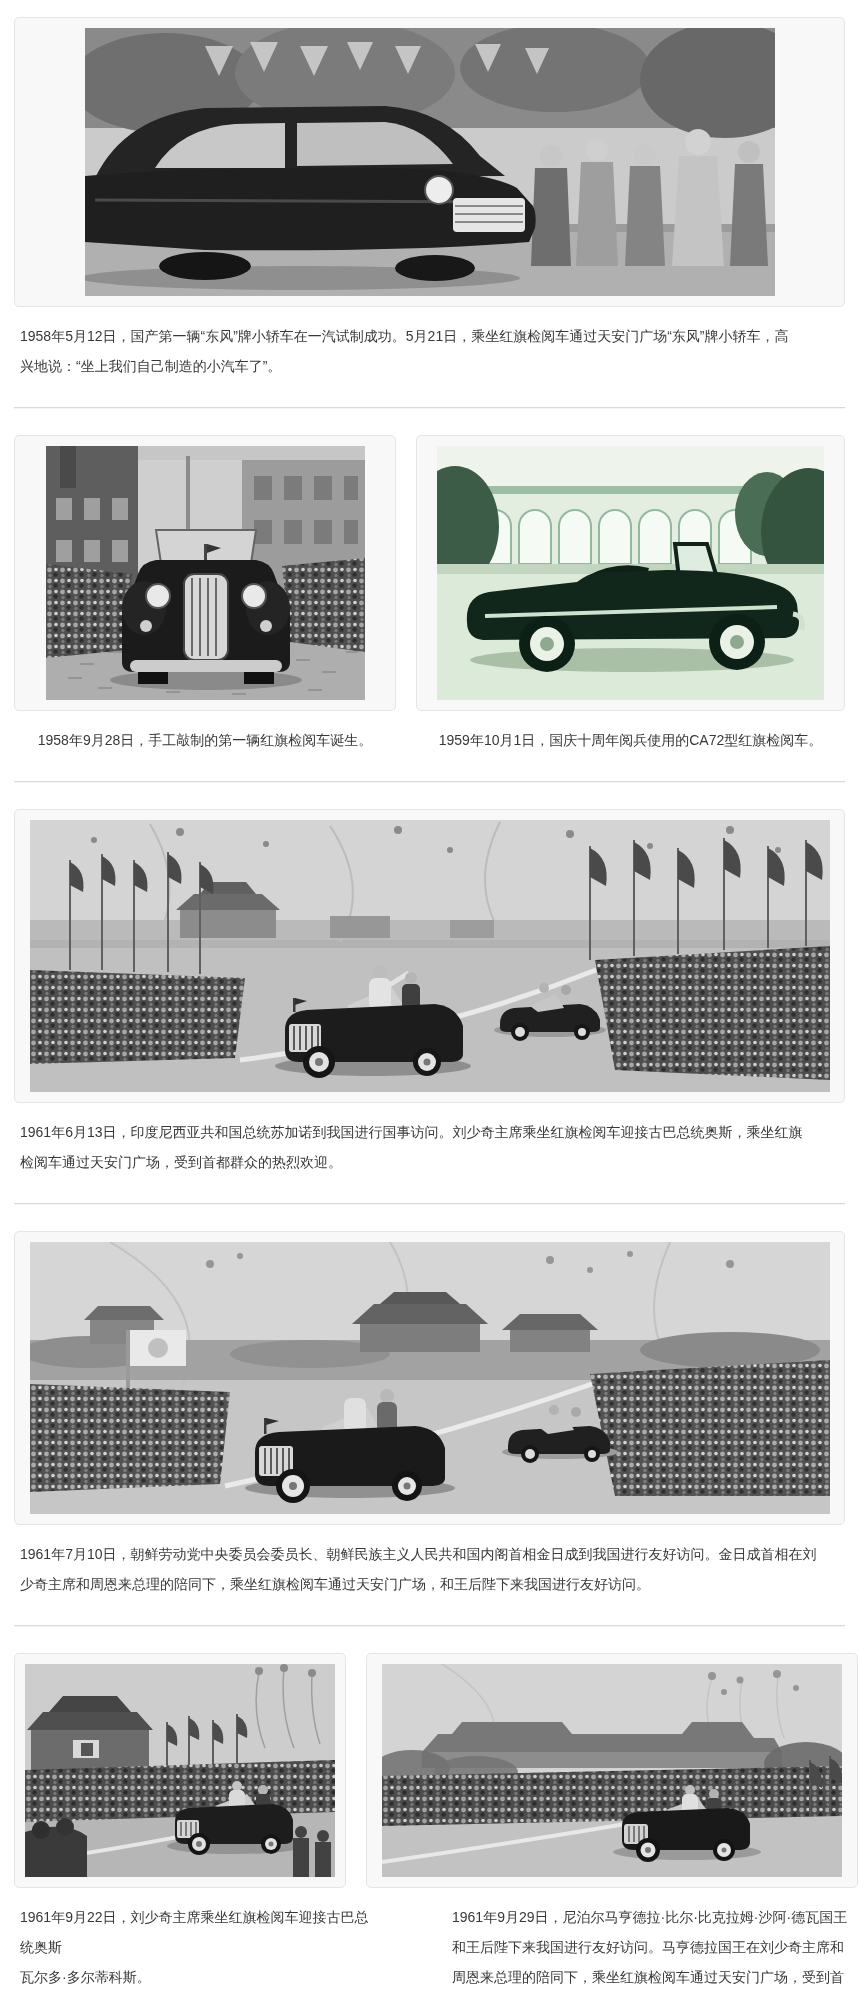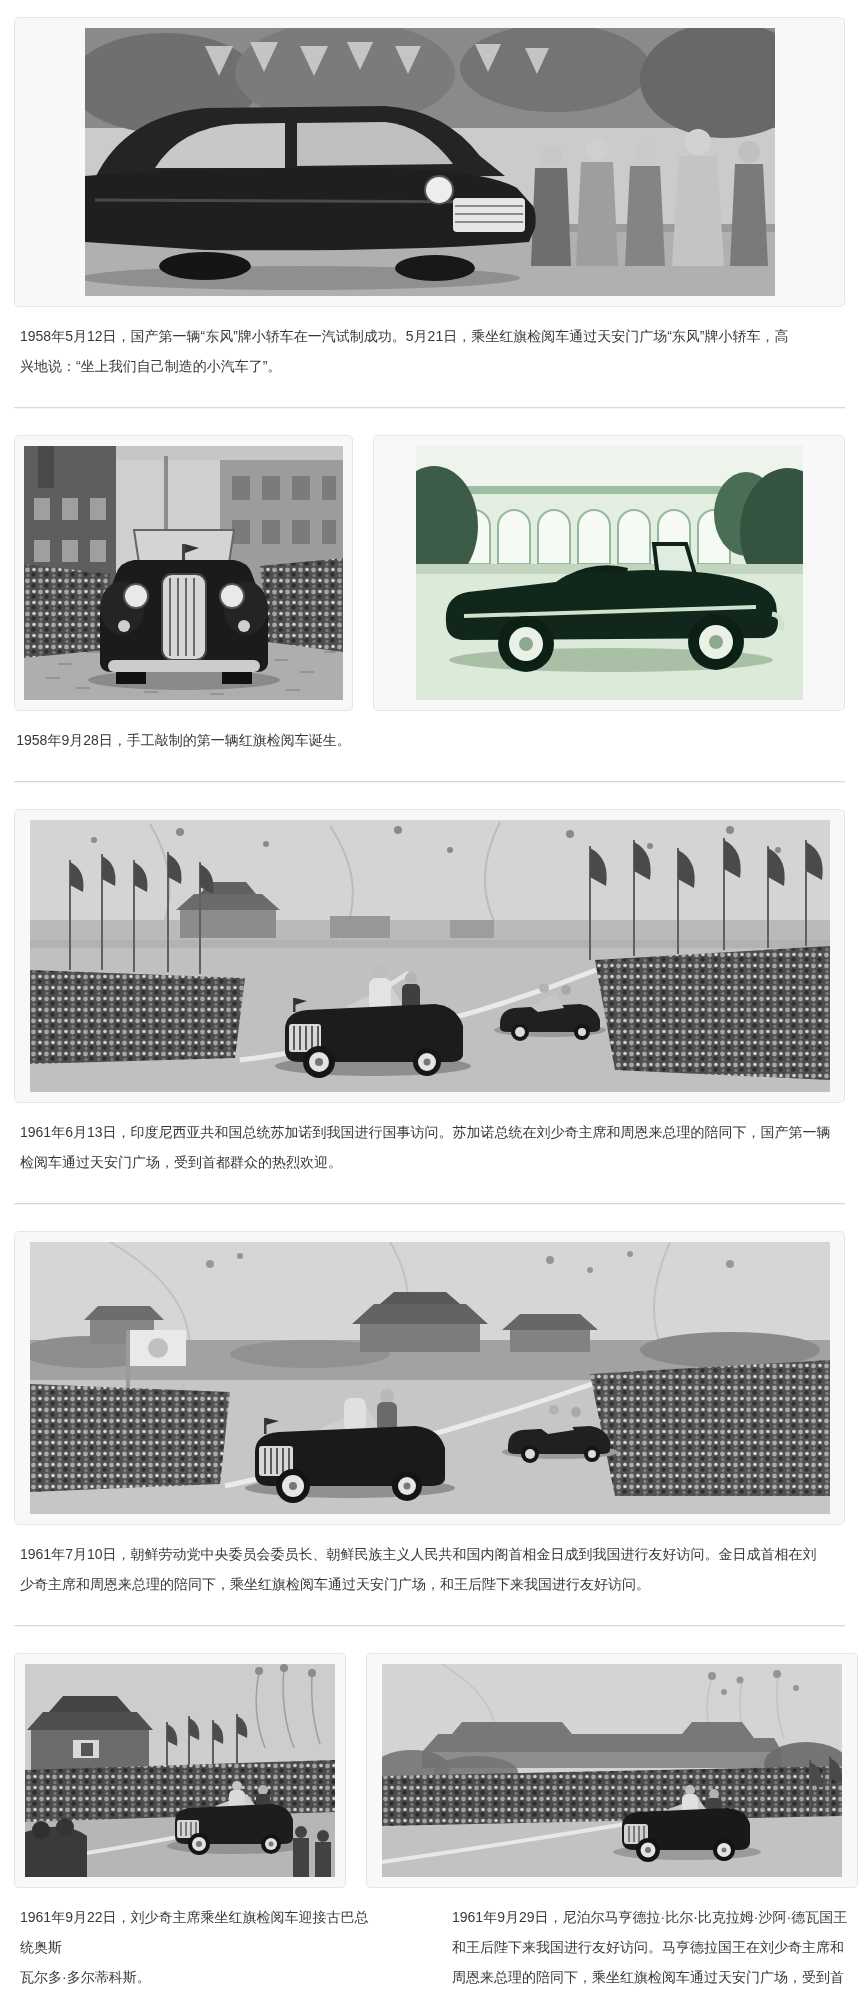--- a/index.html
+++ b/index.html
@@ -30,21 +30,21 @@
   .cap-main { margin:14px 20px 0 20px; }
   .cap-center { margin:14px 0 0 0; text-align:center; }
   .divider {
     height:0;
     border-top:1px solid #d9d9d9;
     border-bottom:1px solid #f4f4f4;
     margin:26px 14px;
   }
   .row { display:flex; gap:20px; margin:0 14px; }
   .row .card { margin:0; }
-  .col-a { width:339px; flex:none; }
+  .col-a { width:382px; flex:none; }
   .col-b { flex:1; }
   .col-a5 { width:332px; flex:none; }
   .cap-overflow { margin:14px 0 0 6px; width:356px; }
   .cap-indent { margin:14px 0 0 86px; width:406px; }
 </style>
 </head>
 <body>
 
 <div class="page">
 
@@ -203,20 +203,21 @@
               <circle cx="110" cy="198" r="28" fill="#0d2015"></circle>
                 <circle cx="110" cy="198" r="17" fill="#eaf2e8"></circle>
                 <circle cx="110" cy="198" r="7" fill="#8fa890"></circle>
               <circle cx="300" cy="196" r="28" fill="#0d2015"></circle>
                 <circle cx="300" cy="196" r="17" fill="#eaf2e8"></circle>
                 <circle cx="300" cy="196" r="7" fill="#8fa890"></circle>
             </g>
           </svg>
         </div>
       </div>
+      <div class="cap cap-center">1959年10月1日，国庆十周年阅兵使用的CA72型红旗检阅车。</div>
     </div>
   </div>
 
   <div class="divider"></div>
 
   <div class="section">
     <div class="card">
       <div class="photo">
         <svg viewBox="0 0 800 272" width="800" height="272">
           <defs>
@@ -310,21 +311,21 @@
             <circle cx="34" cy="92" r="16" fill="#161616"></circle>
               <circle cx="34" cy="92" r="10" fill="#e4e4e4"></circle>
               <circle cx="34" cy="92" r="4" fill="#777"></circle>
             <circle cx="142" cy="92" r="14" fill="#161616"></circle>
               <circle cx="142" cy="92" r="9" fill="#e4e4e4"></circle>
               <circle cx="142" cy="92" r="3.5" fill="#777"></circle>
           </g>
         </svg>
       </div>
     </div>
-    <div class="cap cap-main">1961年6月13日，印度尼西亚共和国总统苏加诺到我国进行国事访问。苏加诺总统在刘少奇主席和周恩来总理的陪同下，国产第一辆
+    <div class="cap cap-main">1961年6月13日，印度尼西亚共和国总统苏加诺到我国进行国事访问。刘少奇主席乘坐红旗检阅车迎接古巴总统奥斯，乘坐红旗
 检阅车通过天安门广场，受到首都群众的热烈欢迎。</div>
   </div>
 
   <div class="divider"></div>
 
   <div class="section">
     <div class="card">
       <div class="photo">
         <svg viewBox="0 0 800 272" width="800" height="272">
           <defs>

